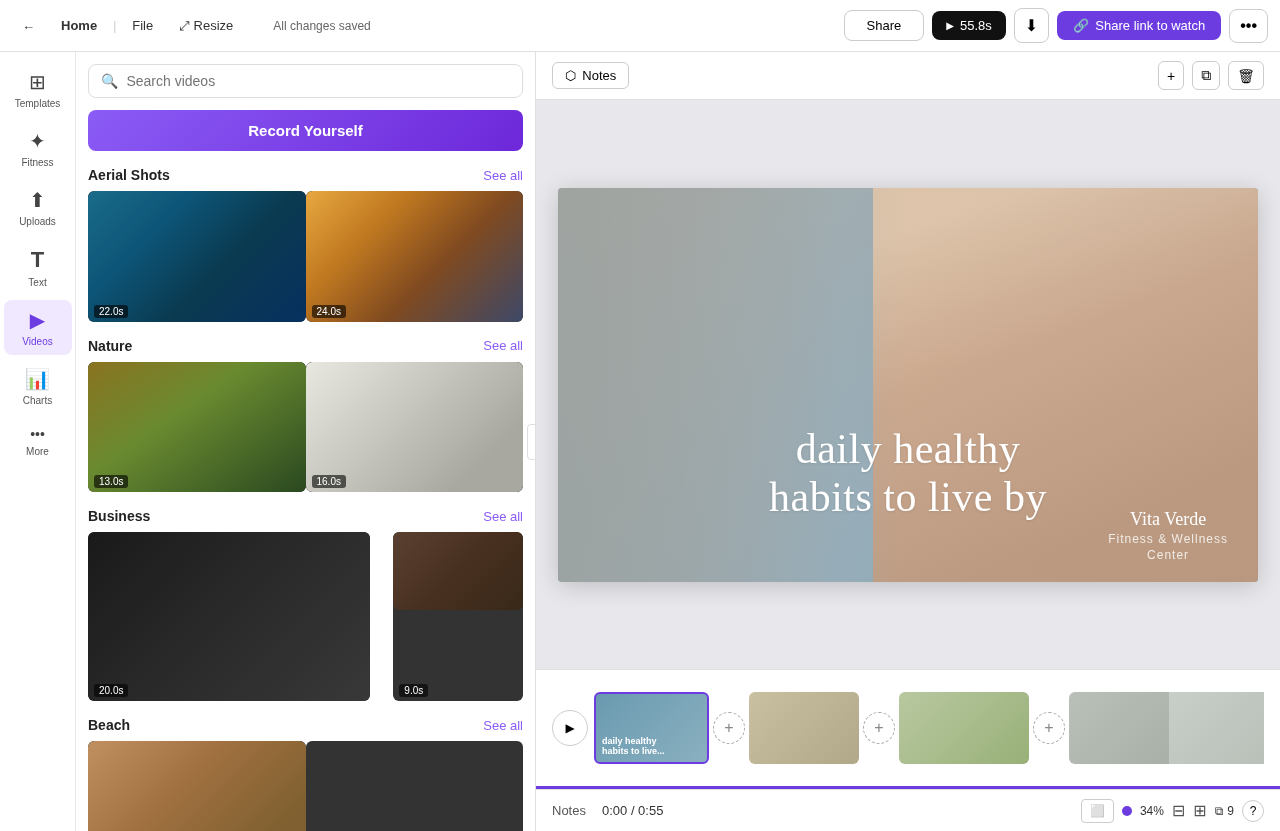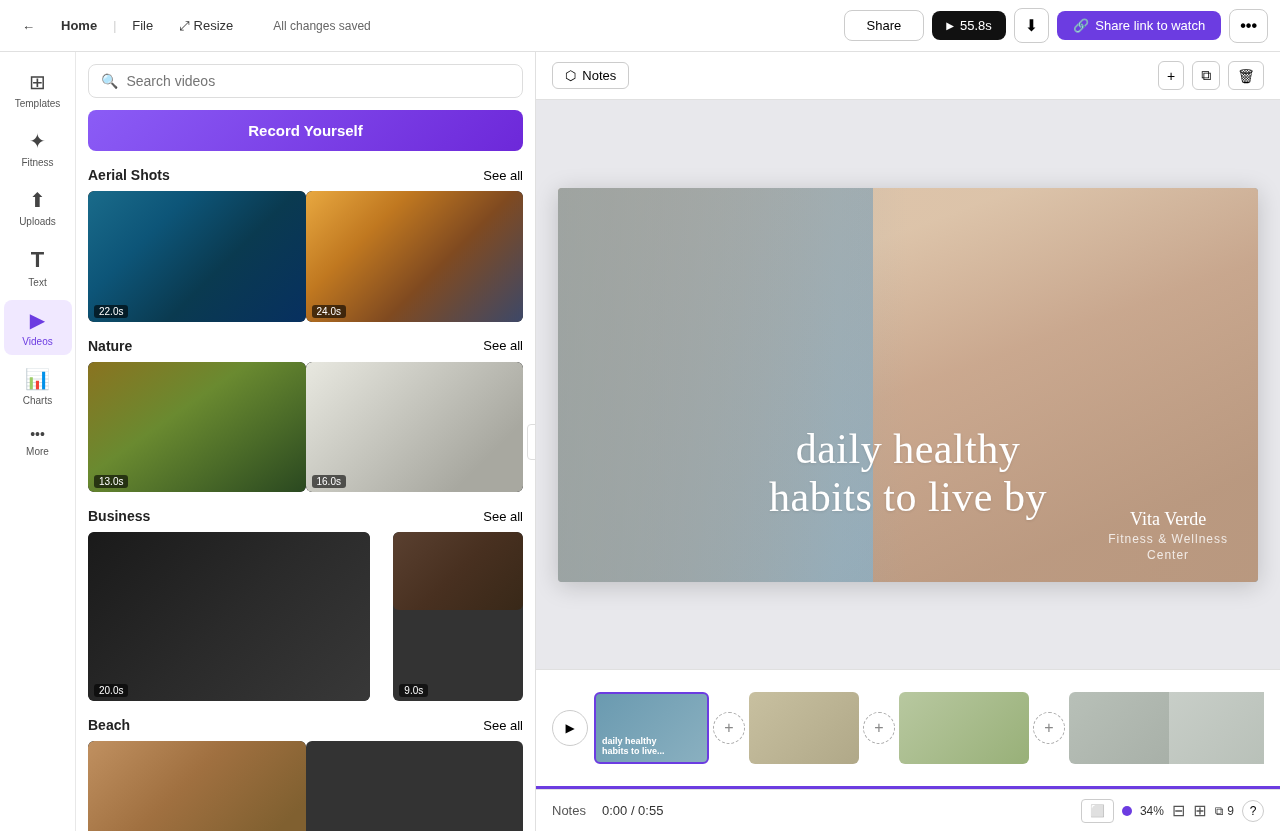--- a/index.html
+++ b/index.html
@@ -101,21 +101,21 @@
       width: 100%; padding: 12px; border-radius: 8px;
       background: linear-gradient(135deg, #8b5cf6, #6d28d9);
       color: #fff; font-size: 15px; font-weight: 600;
       border: none; cursor: pointer; margin-bottom: 16px;
     }
     .section-header {
       display: flex; justify-content: space-between; align-items: center;
       margin-bottom: 8px;
     }
     .section-title { font-size: 14px; font-weight: 600; color: #222; }
-    .see-all { font-size: 13px; color: #000000; cursor: pointer; text-align: center; }
+    .see-all { font-size: 13px; color: #8b5cf6; cursor: pointer; text-align: center; }
     .video-grid { display: grid; grid-template-columns: 1fr 1fr; gap: 0; margin-bottom: 16px; }
     .video-grid-3 { display: grid; grid-template-columns: 1fr 1fr 1fr; gap: 23px; margin-bottom: 16px; }
     .video-thumb {
       position: relative; border-radius: 6px; overflow: hidden;
       background: #333; cursor: pointer;
     }
     .video-thumb-inner {
       width: 100%; padding-top: 60%; position: relative; border-radius: 6px; overflow: hidden;
     }
     .thumb-bg {

